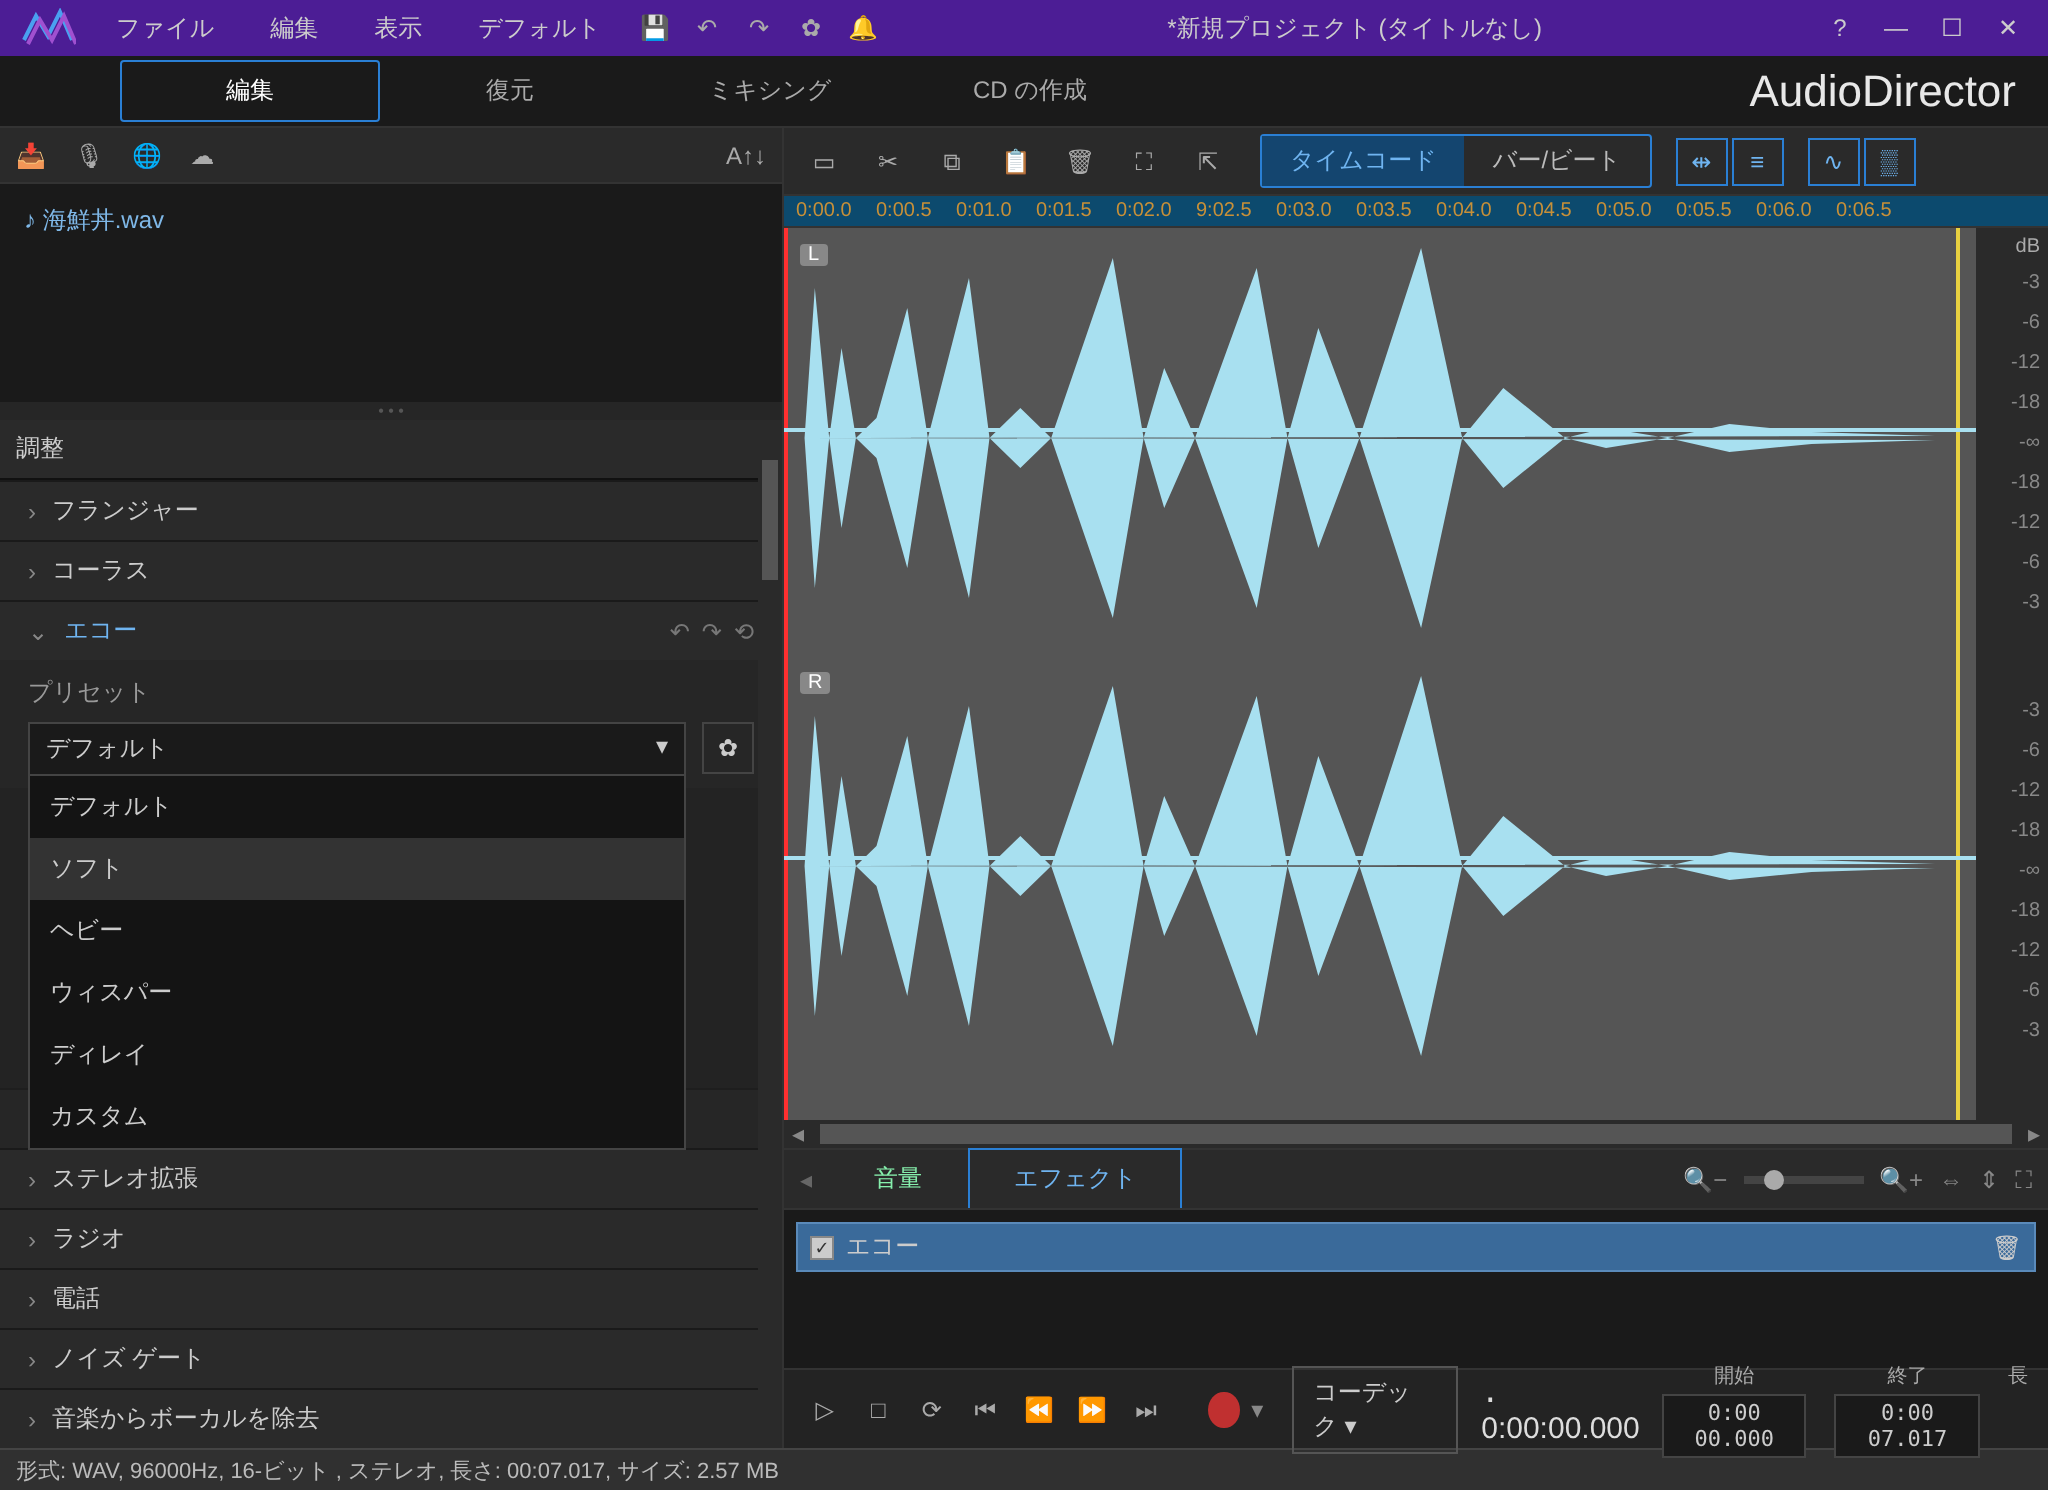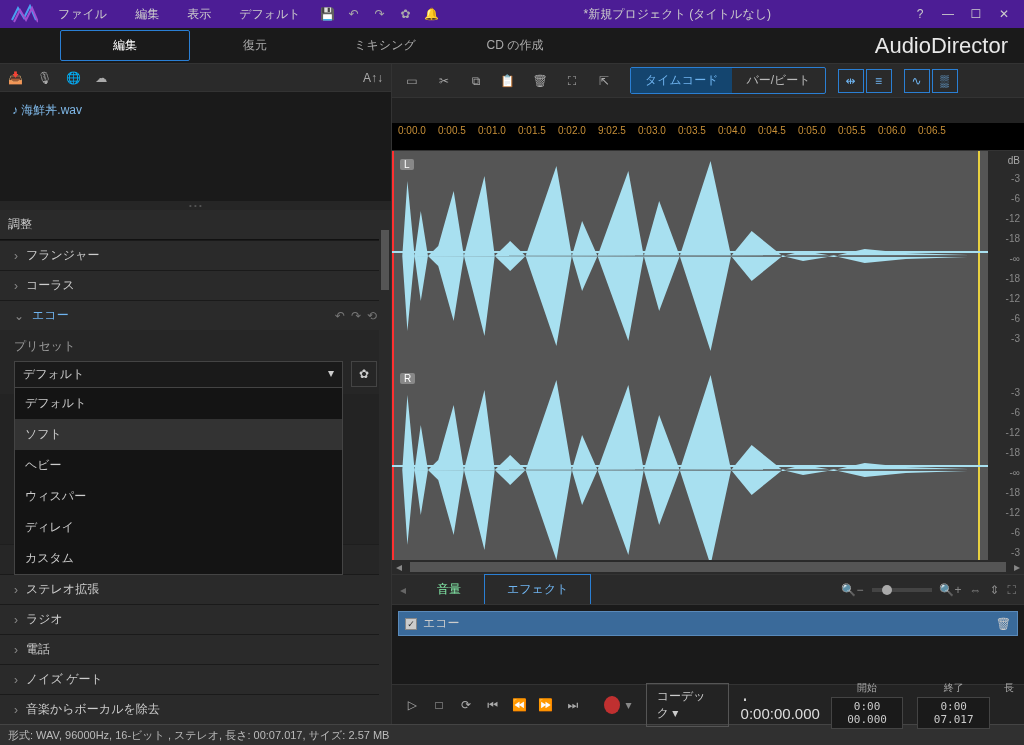--- a/index.html
+++ b/index.html
@@ -51,21 +51,21 @@
 .vscroll .thumb { position:absolute; left:2px; right:2px; top:0; height:60px; background:#555; }
 
 .right-toolbar { height:34px; background:#2a2a2a; display:flex; align-items:center; padding:0 6px; gap:4px; border-bottom:1px solid #333;}
 .rtbtn { width:28px; height:26px; display:flex; align-items:center; justify-content:center; color:#aaa; cursor:pointer; border:1px solid transparent;}
 .seg { display:flex; border:1px solid #2a7fd4; border-radius:2px; margin-left:8px;}
 .seg .s { padding:4px 14px; cursor:pointer; color:#bbb;}
 .seg .s.active { background:#14456f; color:#6fb4f0;}
 .rtgrp { display:flex; gap:2px; margin-left:8px;}
 .rtgrp .g { width:26px; height:24px; border:1px solid #2a7fd4; display:flex; align-items:center; justify-content:center; cursor:pointer; color:#6fb4f0;}
 
-.ruler { height:28px; background:#000000; display:flex; font-size:10px; color:#c89038; position:relative; border-bottom:1px solid #333;margin-top:25px;}
+.ruler { height:16px; background:#0c4a6e; display:flex; font-size:10px; color:#c89038; position:relative; border-bottom:1px solid #333;}
 .ruler span { position:absolute; top:2px; }
 
 .wavewrap { flex:1; display:flex; }
 .wavearea { flex:1; background:#555; position:relative; }
 .dbscale { width:36px; background:#2a2a2a; font-size:10px; color:#888; position:relative;}
 .dbscale .dbh { position:absolute; top:4px; right:4px; color:#aaa;}
 .dbscale .v { position:absolute; right:4px; }
 .chlabel { position:absolute; left:8px; background:#888; color:#fff; padding:0 4px; font-size:10px; border-radius:2px;}
 .playhead { position:absolute; top:0; bottom:0; width:2px; background:#ff3030; left:0;}
 .endline { position:absolute; top:0; bottom:0; width:2px; background:#e8d040; right:8px;}

